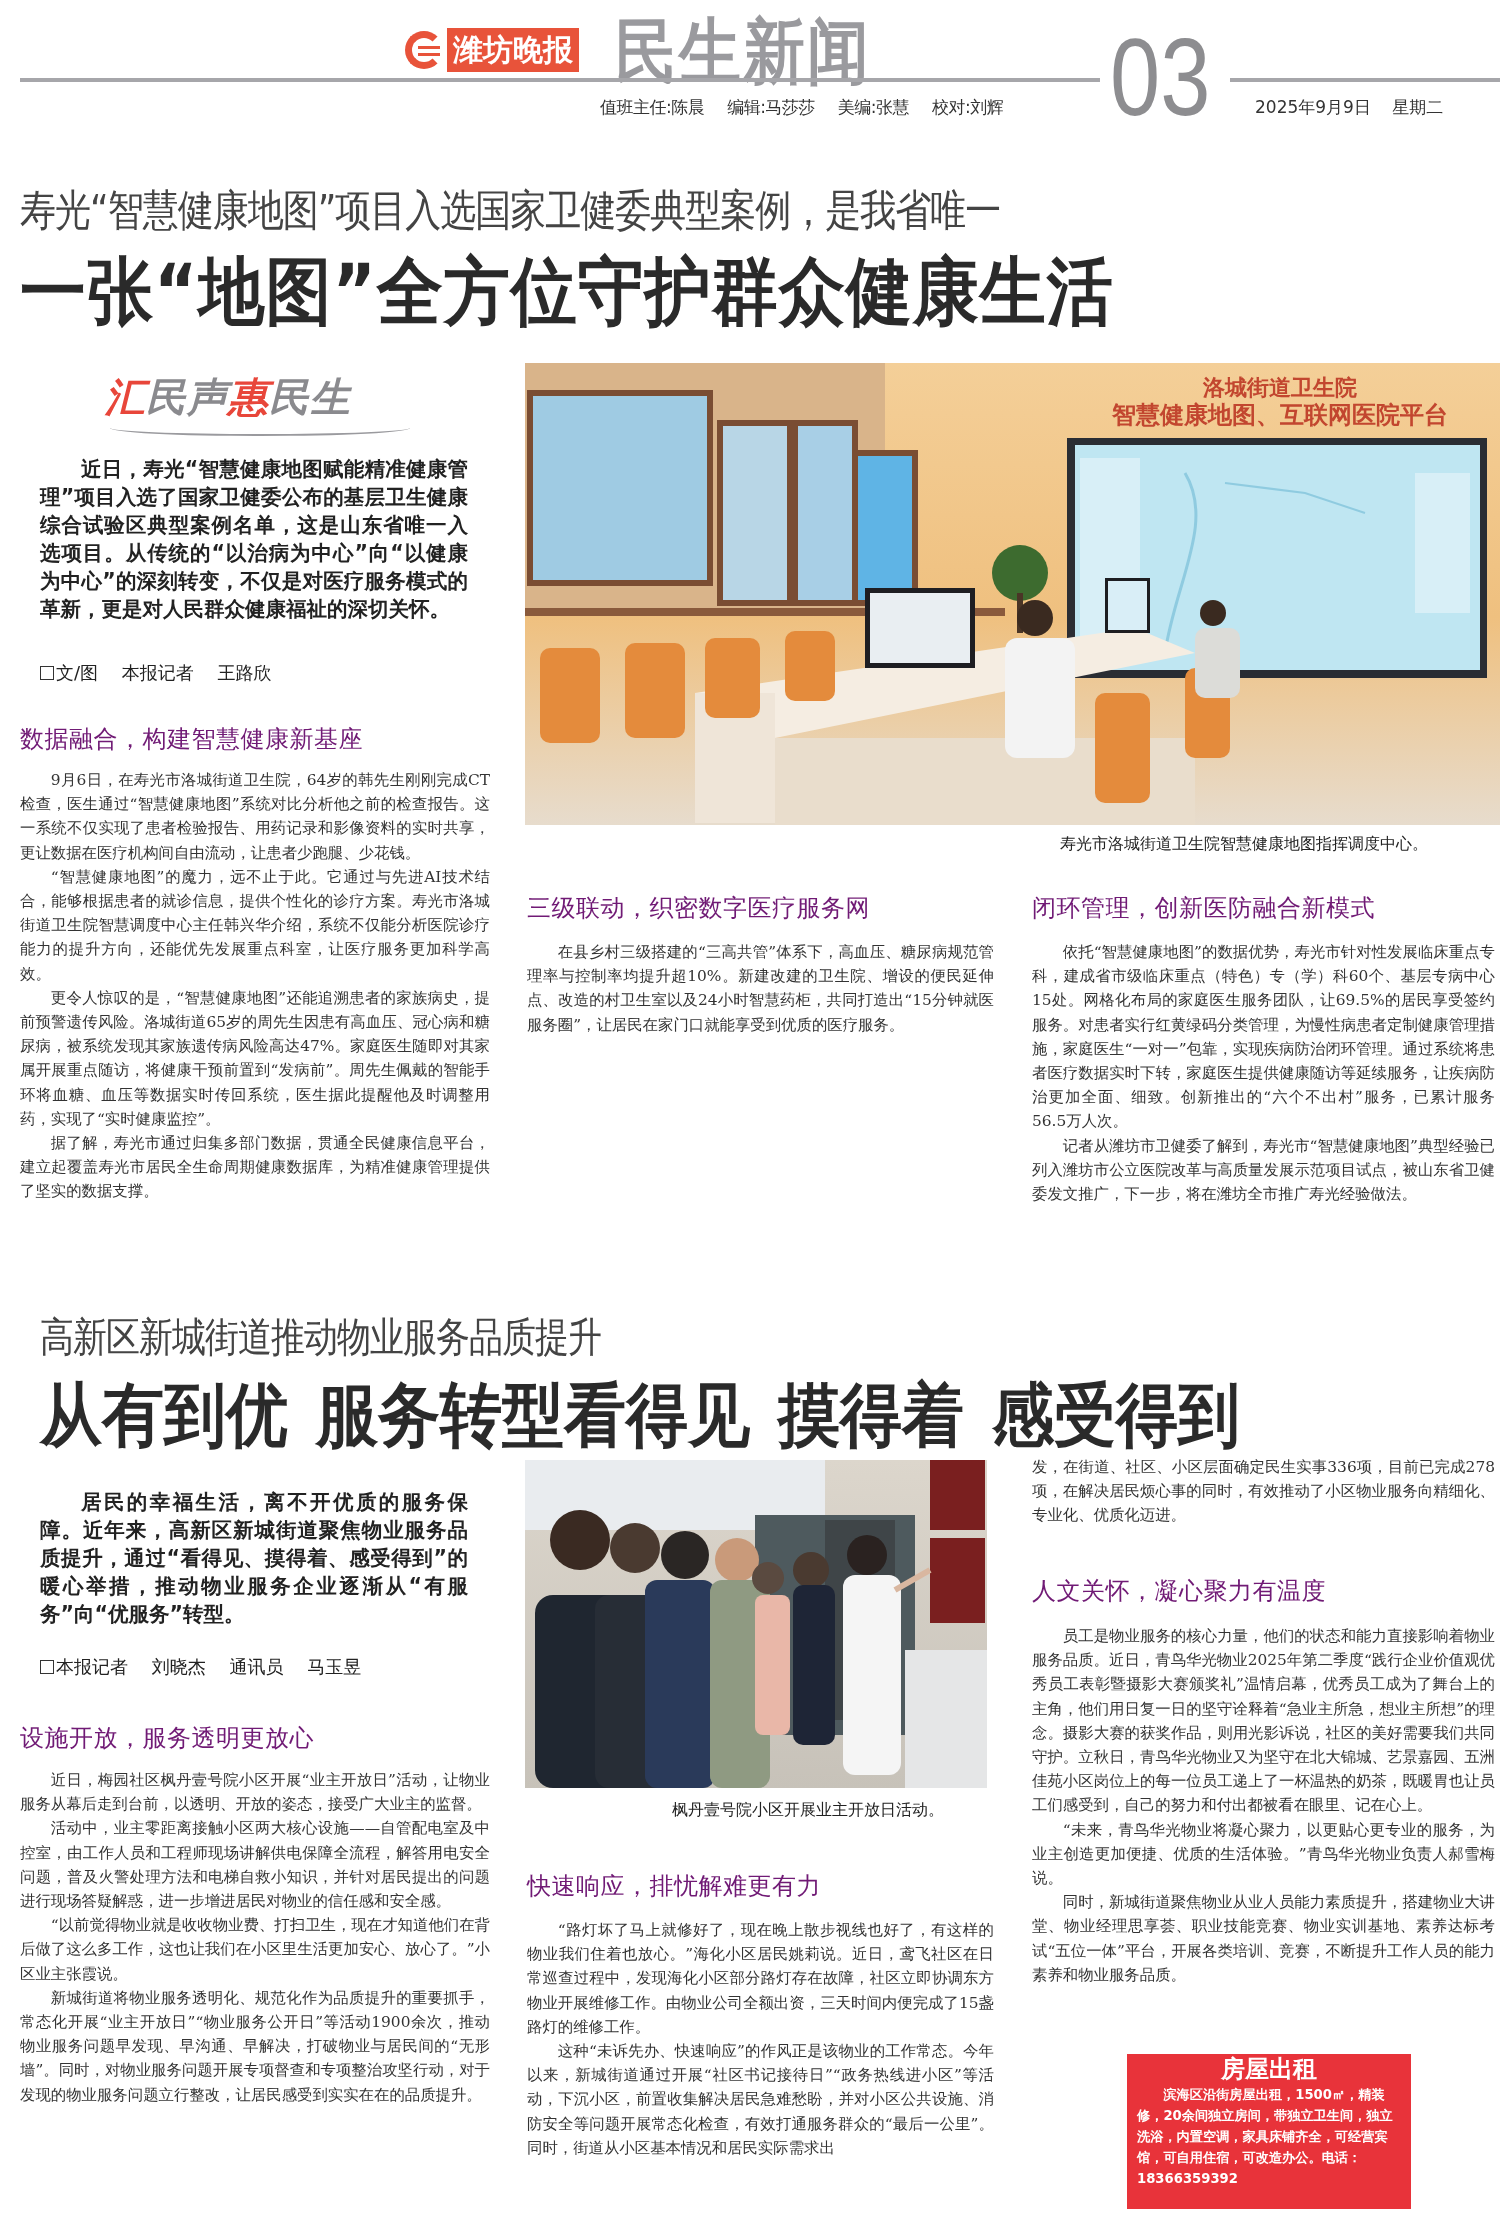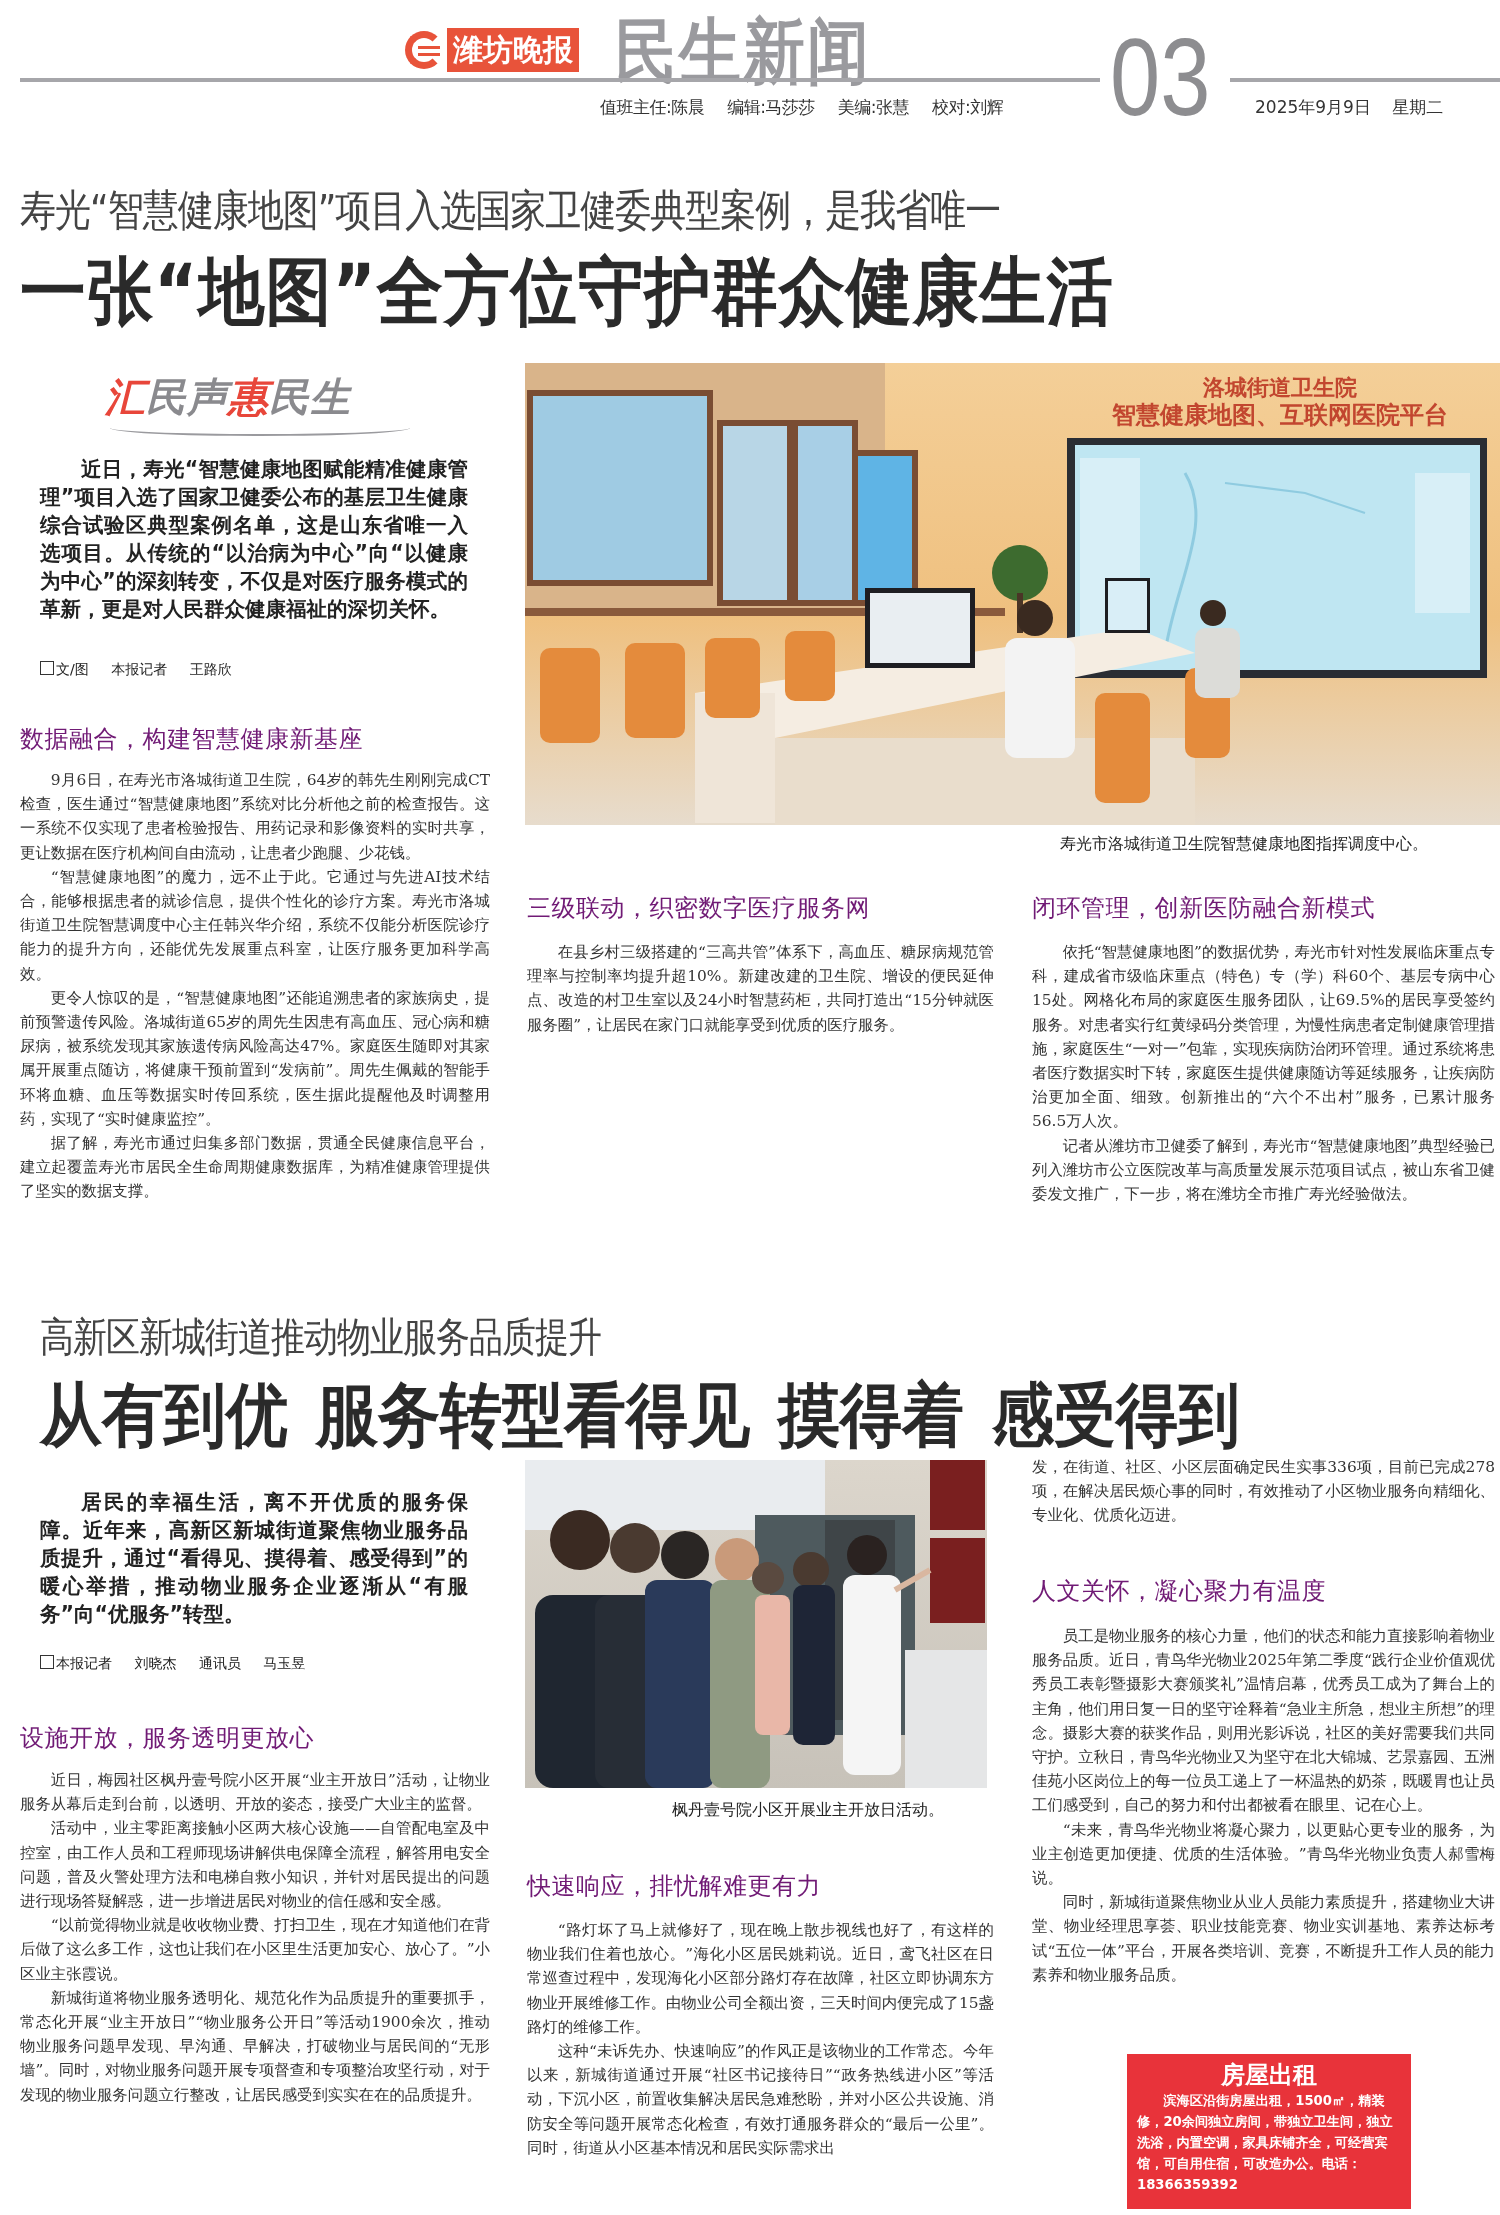--- a/index.html
+++ b/index.html
@@ -32,21 +32,21 @@
   
   .banner { left: 105px; top: 370px; font-family: Liberation Mono, monospace; font-weight: bold; font-style: italic; font-size: 40px; letter-spacing: 1px; }
   .banner .red { color: #e8463a; }
   .banner .gray { color: #8a8a8e; }
   .banner-swoosh { left: 110px; top: 420px; width: 300px; height: 16px; border-bottom: 2px solid #9a9a9e; border-radius: 0 0 50% 50%; }
 
   
   .lede { font-family: "DejaVu Sans", sans-serif; font-weight: bold; font-size: 20.5px; line-height: 28px; color: #222; text-indent: 2em; text-align: justify; }
   .lede1 { left: 40px; top: 455px; width: 428px; }
   .lede2 { left: 40px; top: 1488px; width: 428px; }
-  .byline { font-family: "DejaVu Sans", sans-serif; font-size: 14px; color: #222; }
+  .byline { font-family: "DejaVu Sans", sans-serif; font-size: 18px; color: #222; }
   .byline span { margin-right: 18px; }
   .byline1 { left: 40px; top: 661px; }
   .byline2 { left: 40px; top: 1655px; }
   .box { display: inline-block; width: 14px; height: 14px; border: 1.5px solid #333; vertical-align: -1px; margin-right: 2px; }
 
   
   .subhead { font-family: "DejaVu Sans", sans-serif; font-size: 24px; color: #701a75; letter-spacing: 0.5px; }
   .body { font-family: "DejaVu Serif", serif; font-size: 15.4px; line-height: 24.2px; color: #333; text-align: justify; }
   .body p { text-indent: 2em; }
 
@@ -216,16 +216,16 @@
 <div class="abs body" style="left:1032px; top:1455px; width:463px;">
   <p style="text-indent:0">发，在街道、社区、小区层面确定民生实事336项，目前已完成278项，在解决居民烦心事的同时，有效推动了小区物业服务向精细化、专业化、优质化迈进。</p>
 </div>
 <div class="abs subhead" style="left:1032px; top:1575px;">人文关怀，凝心聚力有温度</div>
 <div class="abs body" style="left:1032px; top:1624px; width:463px;">
   <p>员工是物业服务的核心力量，他们的状态和能力直接影响着物业服务品质。近日，青鸟华光物业2025年第二季度“践行企业价值观优秀员工表彰暨摄影大赛颁奖礼”温情启幕，优秀员工成为了舞台上的主角，他们用日复一日的坚守诠释着“急业主所急，想业主所想”的理念。摄影大赛的获奖作品，则用光影诉说，社区的美好需要我们共同守护。立秋日，青鸟华光物业又为坚守在北大锦城、艺景嘉园、五洲佳苑小区岗位上的每一位员工递上了一杯温热的奶茶，既暖胃也让员工们感受到，自己的努力和付出都被看在眼里、记在心上。</p>
   <p>“未来，青鸟华光物业将凝心聚力，以更贴心更专业的服务，为业主创造更加便捷、优质的生活体验。”青鸟华光物业负责人郝雪梅说。</p>
   <p>同时，新城街道聚焦物业从业人员能力素质提升，搭建物业大讲堂、物业经理思享荟、职业技能竞赛、物业实训基地、素养达标考试“五位一体”平台，开展各类培训、竞赛，不断提升工作人员的能力素养和物业服务品质。</p>
 </div>
 
-<div class="abs" style="left:1127px; top:2054px; width:284px; height:155px; background:#e8333a; padding:6px 10px; font-family:'DejaVu Sans',sans-serif; color:#fff;">
+<div class="abs" style="left:1127px; top:2054px; width:284px; height:155px; background:#e8333a; padding:0 10px; font-family:'DejaVu Sans',sans-serif; color:#fff;">
   <div style="text-align:center; font-weight:bold; font-size:24px; line-height:30px;">房屋出租</div>
   <div style="font-size:13.2px; line-height:21px; text-indent:2em; font-weight:bold;">滨海区沿街房屋出租，1500㎡，精装修，20余间独立房间，带独立卫生间，独立洗浴，内置空调，家具床铺齐全，可经营宾馆，可自用住宿，可改造办公。电话：18366359392</div>
 </div>
 
 </body></html>

